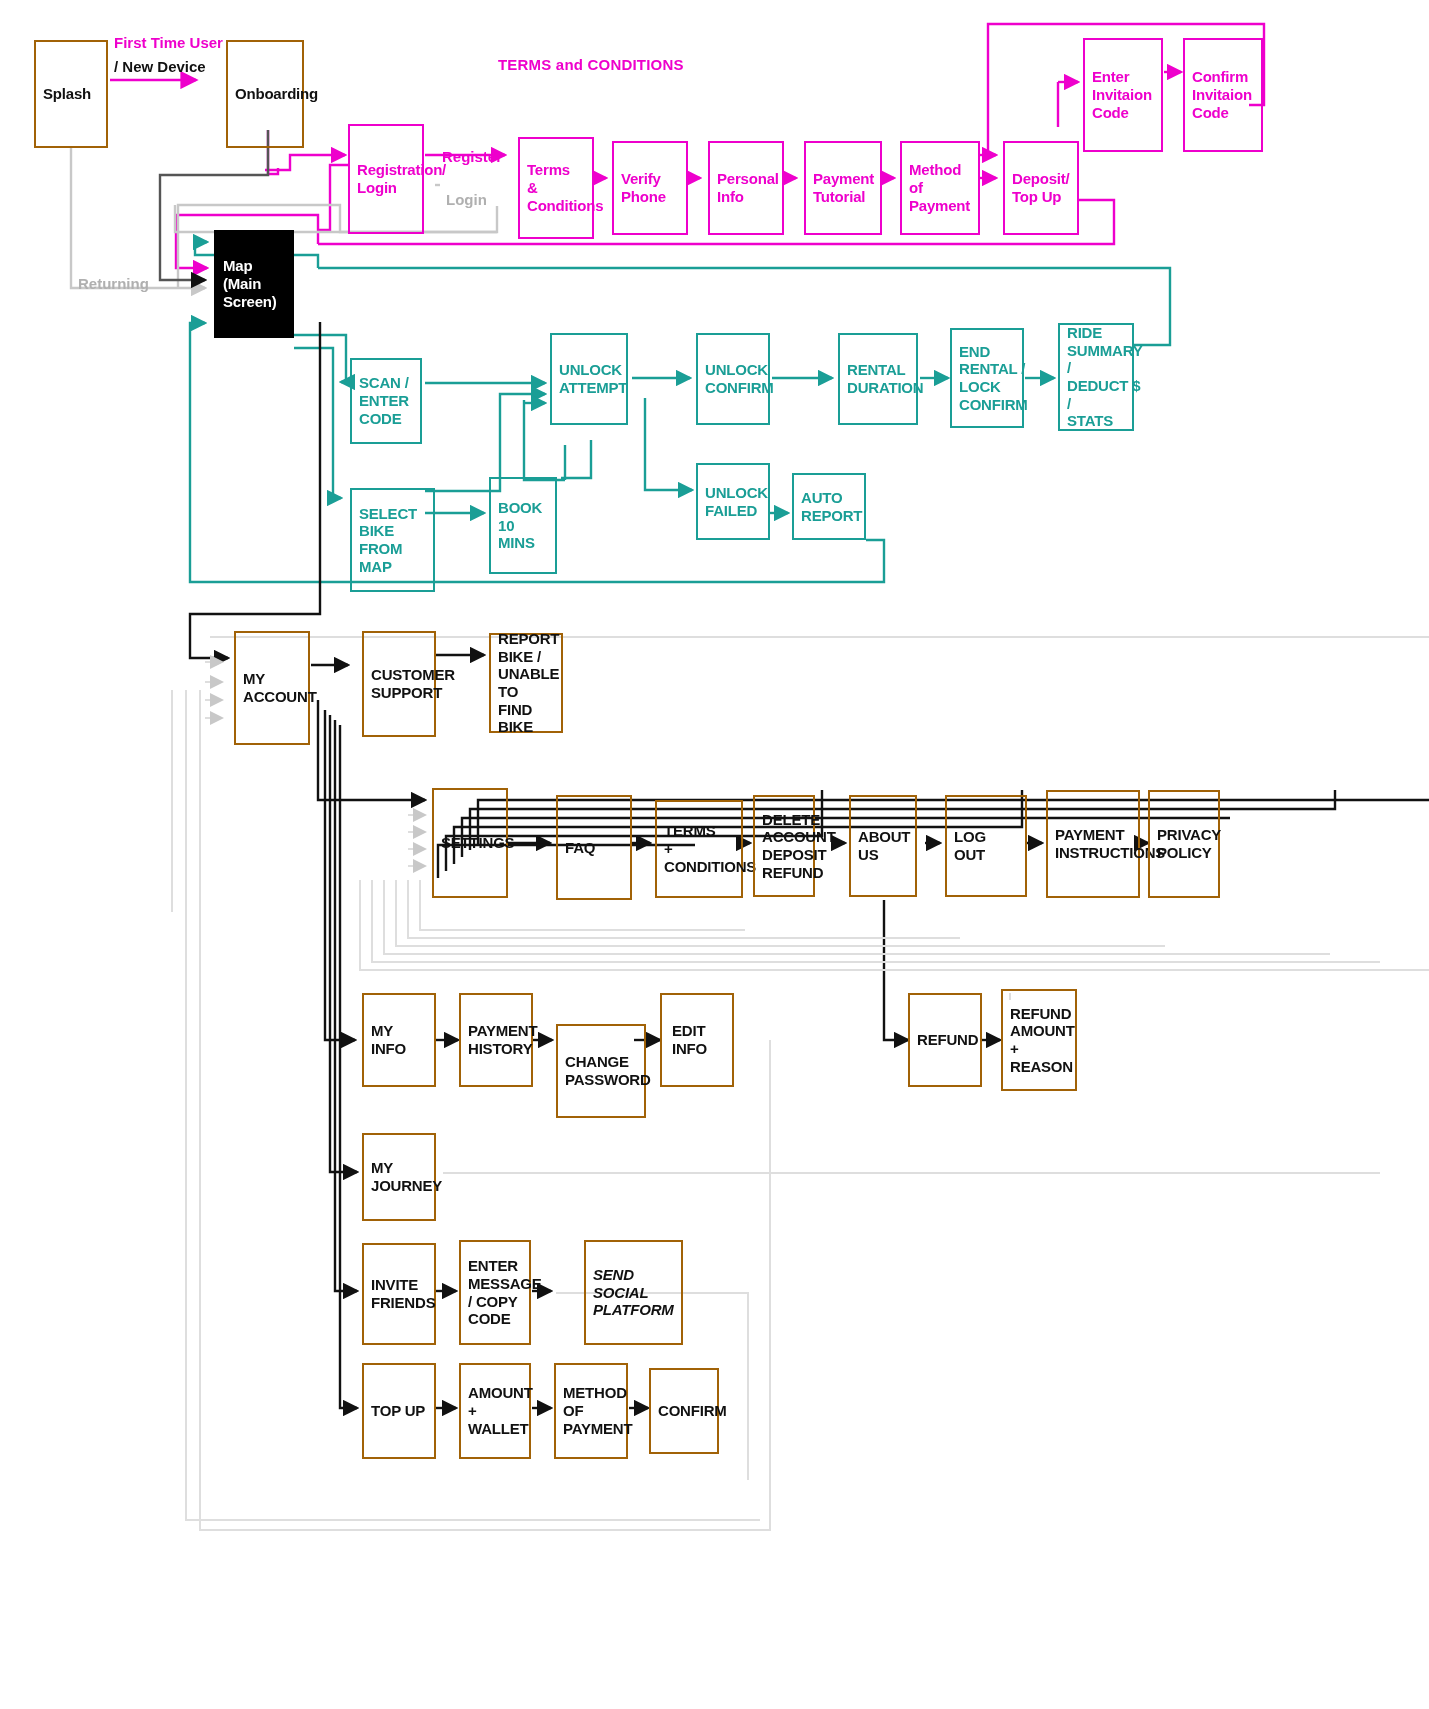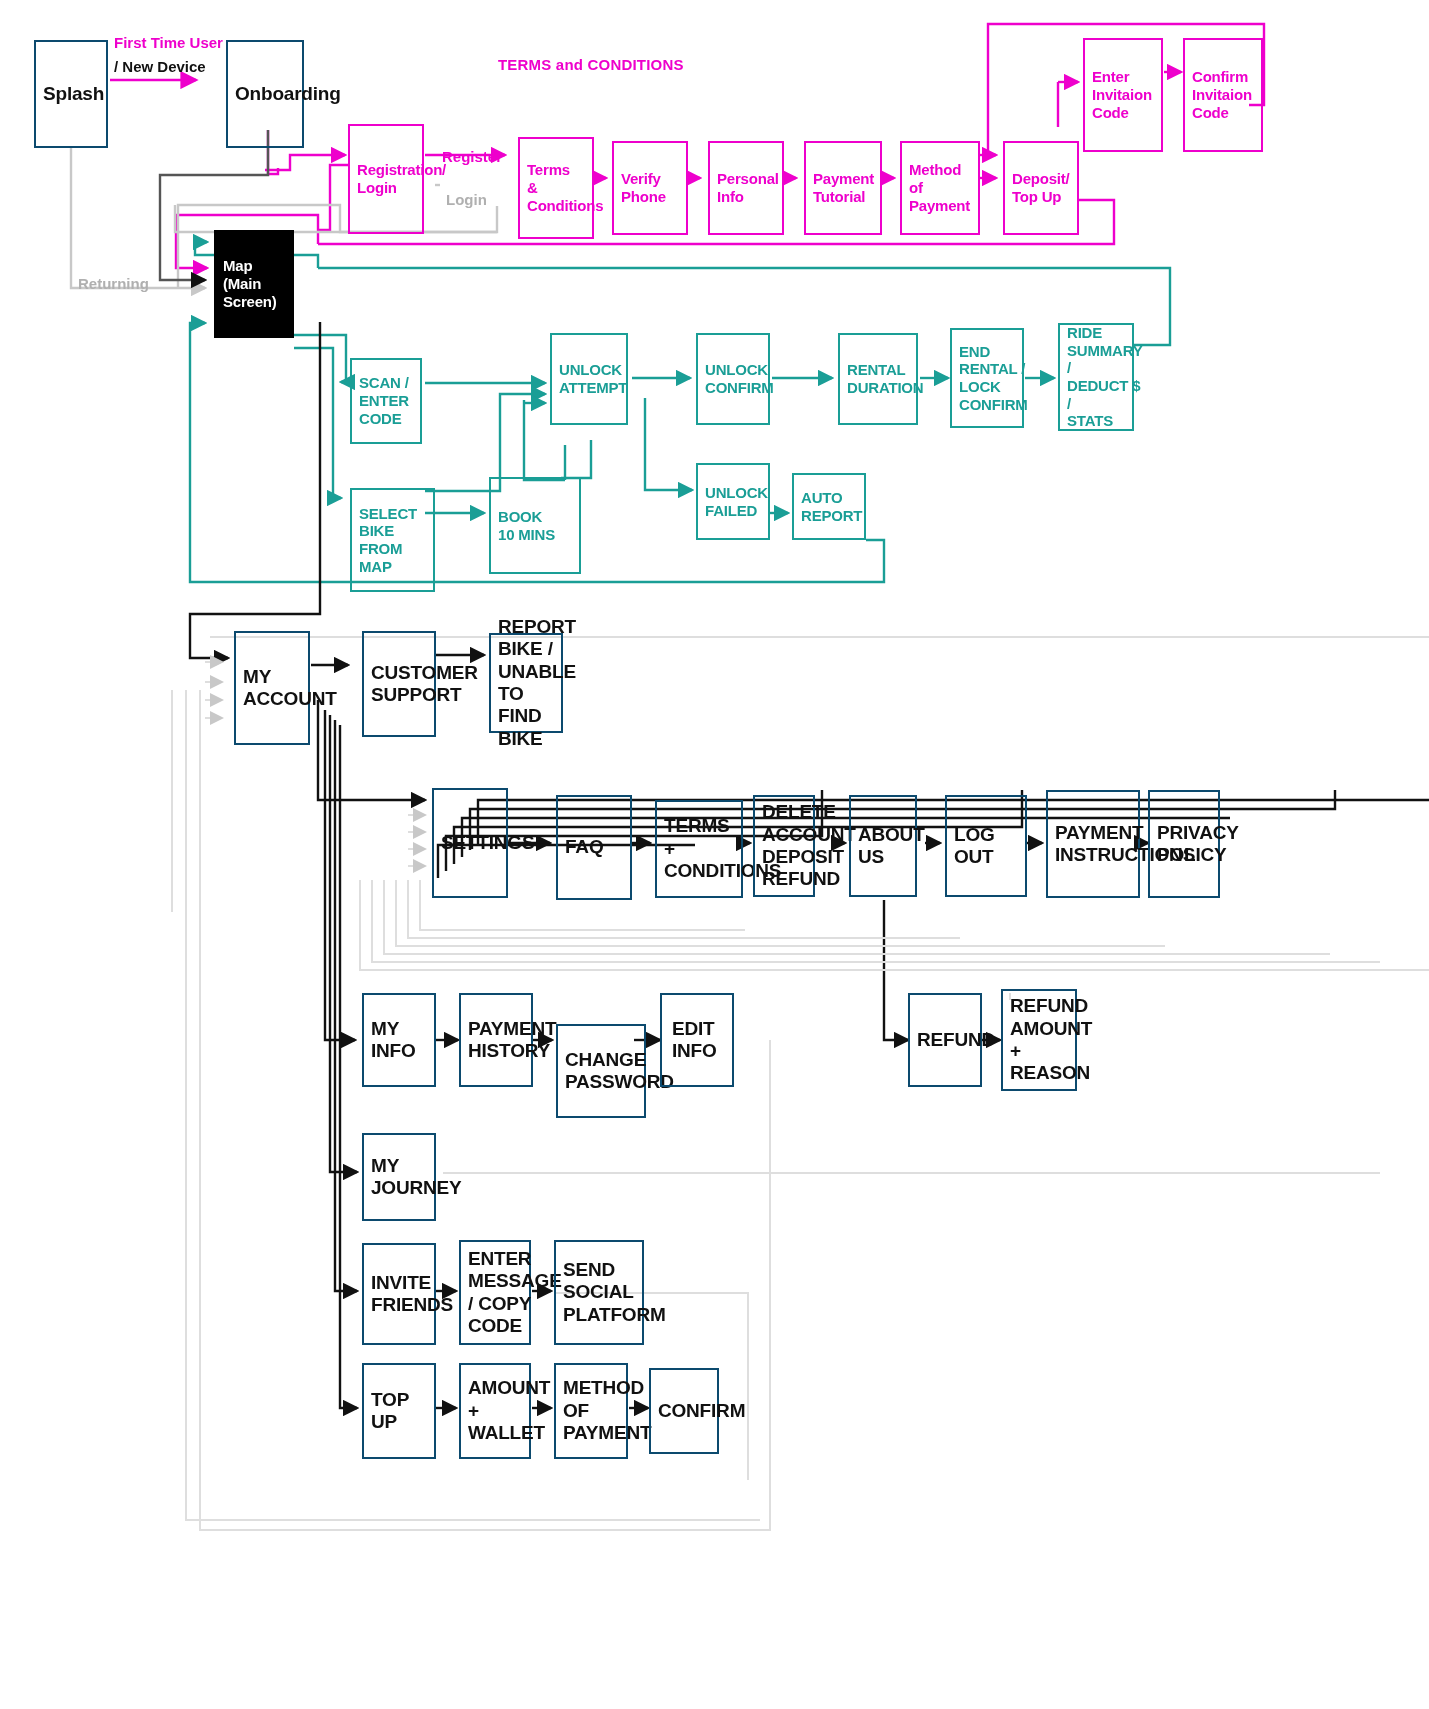--- a/index.html
+++ b/index.html
@@ -17,21 +17,21 @@
     align-items:center;
     justify-content:flex-start;
     padding:6px 7px;
     font-weight:700;
     line-height:1.18;
     letter-spacing:-0.2px;
     white-space:pre-line;
     z-index:3;
     background:transparent;
   }
-  .node.black{border:2px solid #0c4a6e;color:#111;font-size:19px;}
+  .node.black{border:2px solid #a16207;color:#111;font-size:15px;}
   .node.magenta{border:2px solid #ee00cc;color:#ee00cc;font-size:15px;}
   .node.teal{border:2px solid #1a9e96;color:#1a9e96;font-size:15px;}
   .node.filled{background:#000;border:2px solid #000;color:#ffffff;font-size:15px;}
   .node.ghost{border:2px solid #c9c9c9;color:#b4b4b4;font-size:15px;font-weight:700;}
 
   .lbl{
     position:absolute;
     font-weight:700;
     font-size:15px;
     line-height:1.18;
@@ -257,21 +257,21 @@
     <span>SCAN /
 ENTER
 CODE</span>
   </div>
   <div class="node teal" style="left:350px;top:488px;width:85px;height:104px;">
     <span>SELECT
 BIKE
 FROM
 MAP</span>
   </div>
-  <div class="node teal" style="left:489px;top:477px;width:92px;height:97px;">
+  <div class="node teal" style="left:489px;top:477px;width:68px;height:97px;">
     <span>BOOK
 10 MINS</span>
   </div>
   <div class="node teal" style="left:550px;top:333px;width:78px;height:92px;">
     <span>UNLOCK
 ATTEMPT</span>
   </div>
   <div class="node teal" style="left:696px;top:333px;width:74px;height:92px;">
     <span>UNLOCK
 CONFIRM</span>
@@ -384,21 +384,21 @@
   <div class="node black" style="left:362px;top:1243px;width:74px;height:102px;">
     <span>INVITE
 FRIENDS</span>
   </div>
   <div class="node black" style="left:459px;top:1240px;width:72px;height:105px;">
     <span>ENTER
 MESSAGE
 / COPY
 CODE</span>
   </div>
-  <div class="node black" style="left:554px;top:1240px;width:90px;height:105px;">
+  <div class="node black" style="left:584px;top:1240px;width:99px;height:105px;font-style:italic;">
     <span>SEND
 SOCIAL
 PLATFORM</span>
   </div>
 
   <div class="node black" style="left:362px;top:1363px;width:74px;height:96px;">
     <span>TOP UP</span>
   </div>
   <div class="node black" style="left:459px;top:1363px;width:72px;height:96px;">
     <span>AMOUNT

